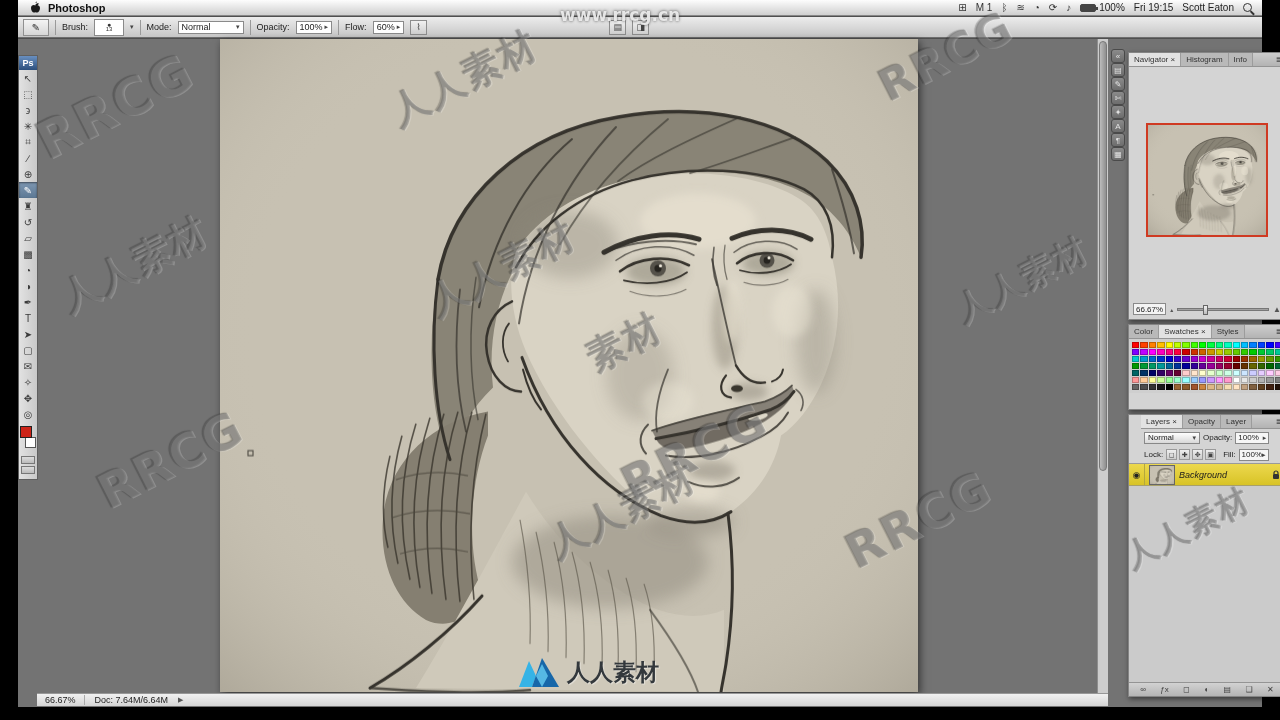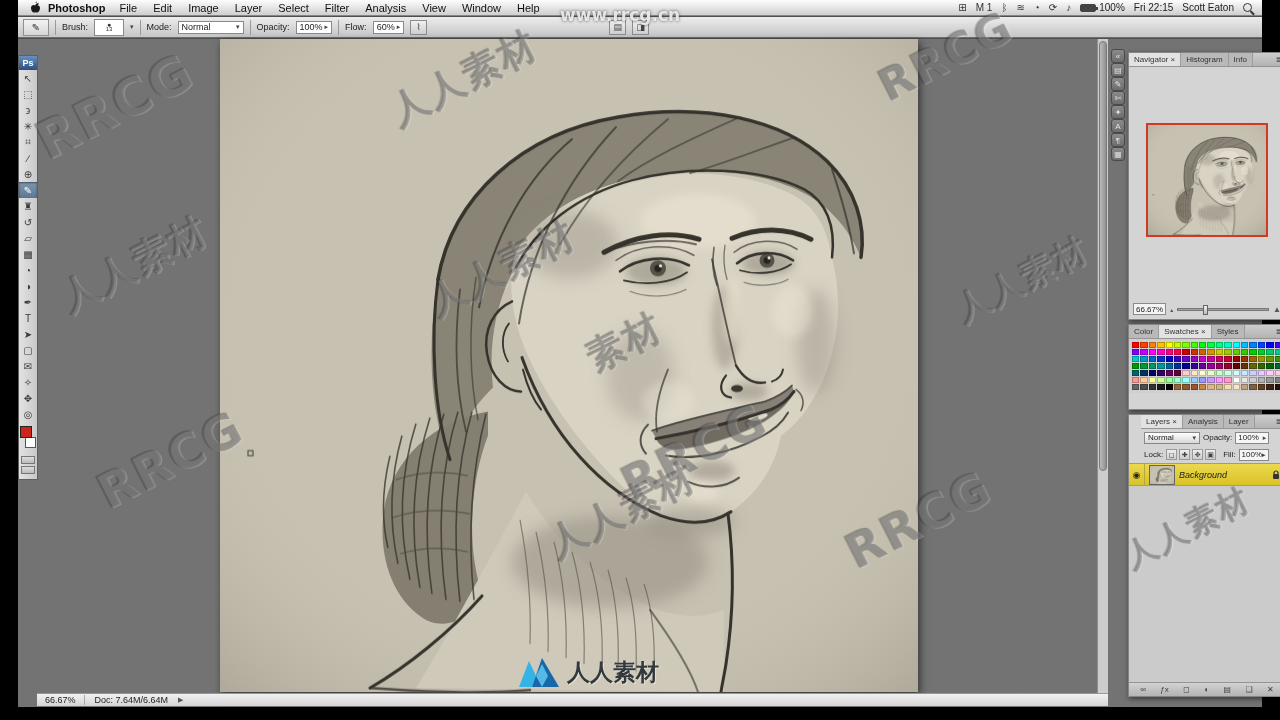--- a/index.html
+++ b/index.html
@@ -229,47 +229,35 @@
 <div id="frame">
   <div id="ps-window">
 
     <div id="menubar">
       <span class="apple">
         <svg width="11" height="13" viewBox="0 0 11 13">
             <path fill="#1a1a1a" d="M5.5,3.4 C6.4,2.2 8,2 8.8,2.2 C8.7,3 8.2,3.8 7.4,4.2 C8.9,4.3 10,5.4 10,7 C10,9.4 8.4,11.6 7.1,11.6 C6.4,11.6 6.2,11.2 5.5,11.2 C4.8,11.2 4.5,11.6 3.9,11.6 C2.6,11.6 1,9.3 1,7 C1,5.2 2.3,4.1 3.8,4.1 C4.5,4.1 5,4.5 5.5,4.5 Z M6.9,0.4 C7,1.2 6.4,2 5.6,2.1 C5.5,1.3 6.2,0.5 6.9,0.4 Z"></path>
           </svg>
       </span>
       <span class="app">Photoshop</span>
-      <span style="display:flex;">
-        <span class="mi">File</span>
-          <span class="mi">Edit</span>
-          <span class="mi">Image</span>
-          <span class="mi">Layer</span>
-          <span class="mi">Select</span>
-          <span class="mi">Filter</span>
-          <span class="mi">Analysis</span>
-          <span class="mi">View</span>
-          <span class="mi">Window</span>
-          <span class="mi">Help</span>
-      </span>
       <span class="right">
         <span style="display:flex;gap:9px;">
           <span class="sic">⊞</span>
             <span class="sic">M 1</span>
             <span class="sic">ᛒ</span>
             <span class="sic">≋</span>
             <span class="sic">◔</span>
             <span class="sic">⟳</span>
             <span class="sic">♪</span>
         </span>
         <span class="batt">
             <span class="shell"></span>
             <span>100%</span>
           </span>
-        <span>Fri 22:15</span>
+        <span>Fri 19:15</span>
         <span>Scott Eaton</span>
         <span class="mag"></span>
       </span>
     </div>
 
     <div id="optionsbar">
       <span class="tool-well">✎</span>
       <span class="vsep"></span>
       <span class="opt-lab">Brush:</span>
       <span class="preset">
@@ -529,21 +517,21 @@
               <div class="sw" style="background: rgb(96, 64, 32);"></div>
               <div class="sw" style="background: rgb(64, 32, 16);"></div>
               <div class="sw" style="background: rgb(32, 16, 8);"></div>
             </div>
         </div>
 
         <div class="panel" id="layers-panel">
           <div class="tabbar">
             <span style="display:flex;">
               <span class="tab active">Layers ×</span>
-                <span class="tab">Analysis</span>
+                <span class="tab">Opacity</span>
                 <span class="tab">Layer</span>
             </span>
             <span class="tab-fill"></span>
             <span class="pmenu">≣</span>
           </div>
           <div class="lrow">
             <span class="sel">
               <span>Normal</span>
               <span class="caret">▾</span>
             </span>

